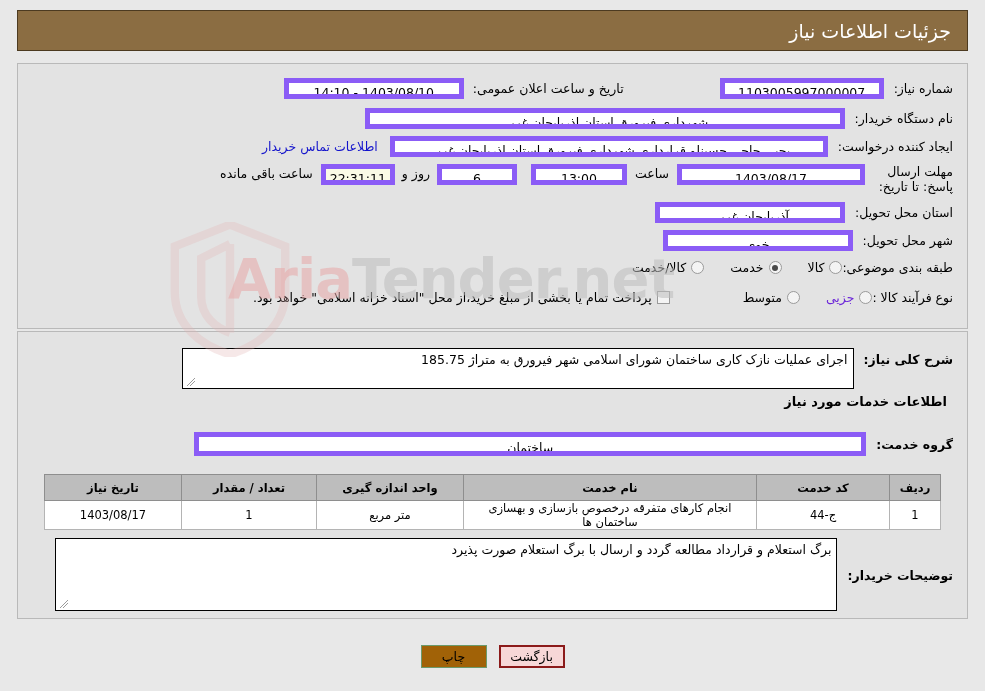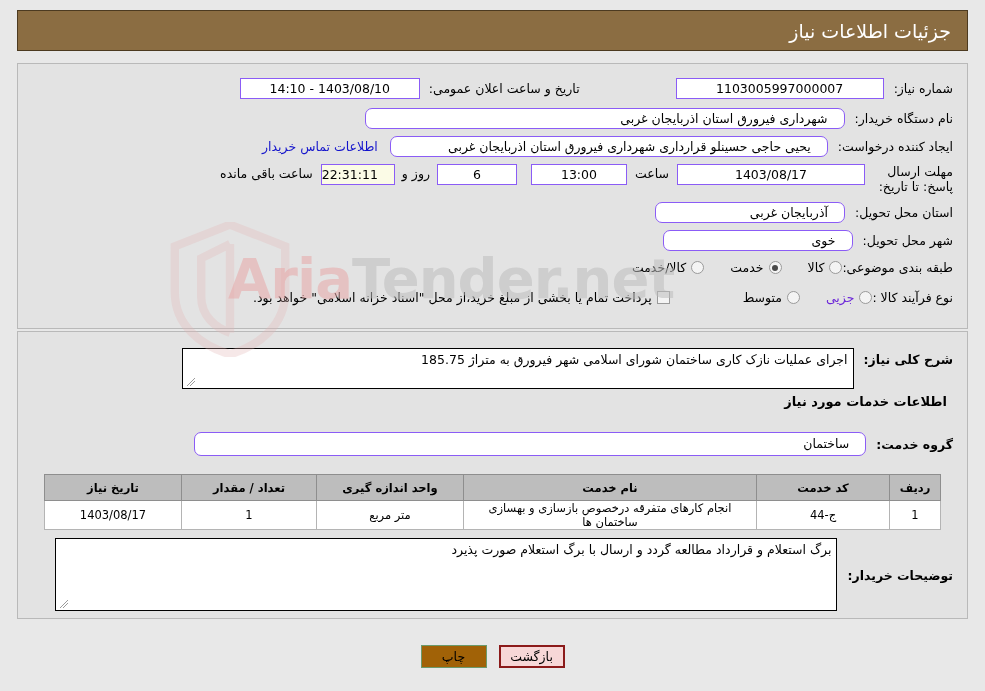--- a/index.html
+++ b/index.html
@@ -87,32 +87,32 @@
     white-space: nowrap;
   }
   .lbl {
     font-size: 12.5px;
     color: #000;
   }
   .lbl-b { font-weight: bold; }
 
   .fld {
     background: #ffffff;
-    border: 1px solid #8b5cf6;
+    border: 5px solid #8b5cf6;
     box-sizing: border-box;
     height: 21px;
     line-height: 19px;
-    padding: 0 16px;
+    padding: 0 4px;
     font-size: 12.5px;
     color: #000;
     text-align: center;
     overflow: hidden;
     white-space: nowrap;
   }
-  .fld.right { text-align: right; border-radius: 7px; }
+  .fld.right { text-align: center; }
   .fld.cream { background: #fbfbe6; }
 
   .link {
     color: #1414cc;
     font-size: 12.5px;
     text-decoration: none;
     cursor: pointer;
   }
 
   
@@ -236,21 +236,21 @@
 </div>
 
 <div class="titlebar">
   <span class="title">جزئیات اطلاعات نیاز</span>
 </div>
 
 <div class="panel" id="panel-top">
 
   <div class="row" style="right:14px; top:14px;">
     <span class="lbl">شماره نیاز:</span>
-    <div class="fld" style="width:208px; margin-right:10px;">1103005997000007</div>
+    <div class="fld" style="width:164px; margin-right:10px;">1103005997000007</div>
     <span class="lbl" style="margin-right:96px;">تاریخ و ساعت اعلان عمومی:</span>
     <div class="fld" style="width:180px; margin-right:9px;">1403/08/10 - 14:10</div>
   </div>
 
   <div class="row" style="right:14px; top:44px;">
     <span class="lbl">نام دستگاه خریدار:</span>
     <div class="fld right" style="width:480px; margin-right:10px;">شهرداری فیرورق استان اذربایجان غربی</div>
   </div>
 
   <div class="row" style="right:14px; top:72px;">

